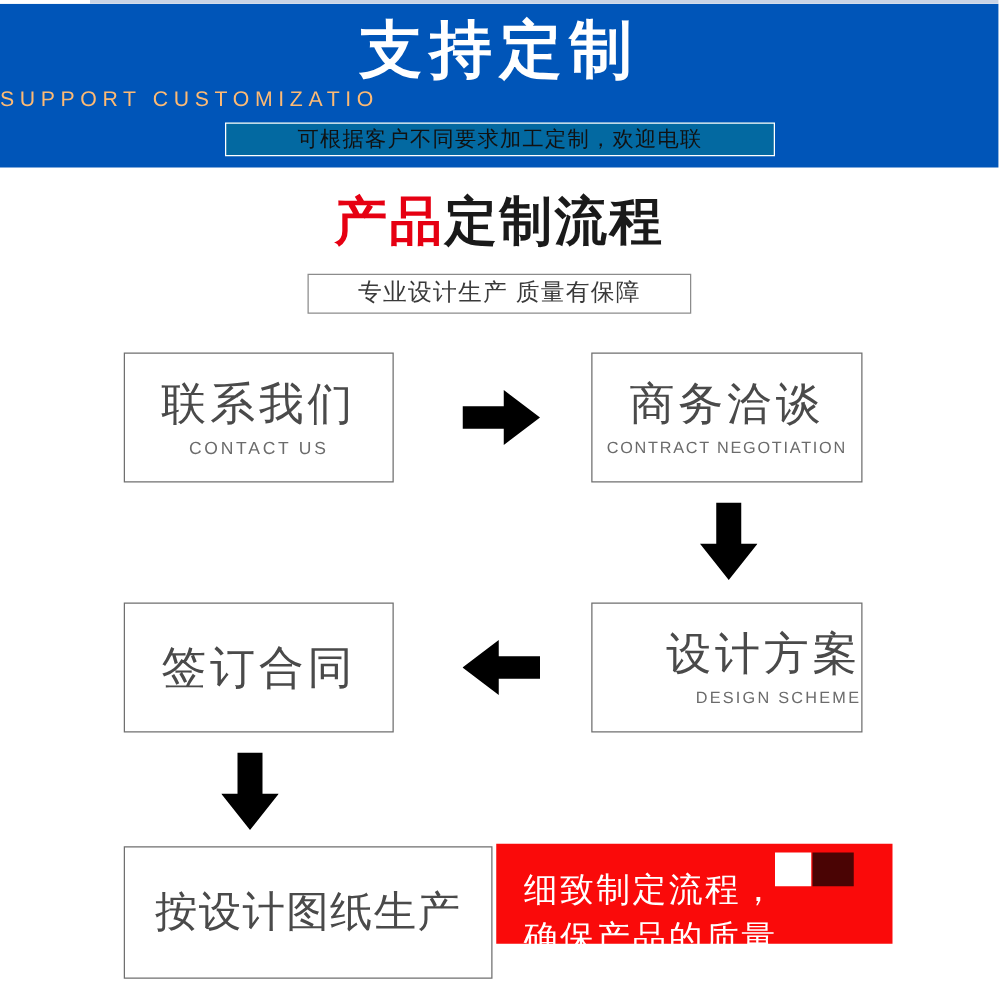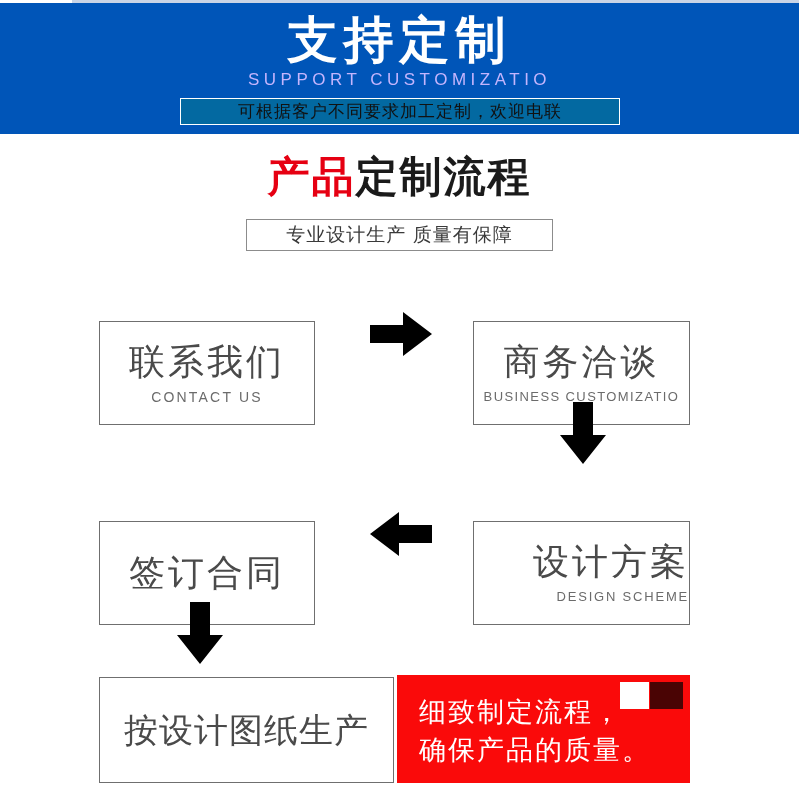--- a/index.html
+++ b/index.html
@@ -54,22 +54,21 @@
     font-weight: bold;
     letter-spacing: 6px;
     line-height: 58px;
     font-family: Liberation Sans, sans-serif;
   }
   #header-subtitle-en {
     position: absolute;
     left: 0;
     top: 66px;
     width: 799px;
-    text-align: center;
-    color: #c4b5fd;
+    color: #fdba74;
     font-size: 17px;
     font-weight: normal;
     letter-spacing: 4.5px;
     line-height: 22px;
   }
   #header-tagline-bar {
     position: absolute;
     left: 180px;
     top: 95px;
     width: 440px;
@@ -128,21 +127,20 @@
   
   .flow-box {
     position: absolute;
     border: 1px solid #6f6f6f;
     box-sizing: border-box;
     background: #ffffff;
     display: flex;
     flex-direction: column;
     align-items: center;
     justify-content: center;
-    margin-top: 39px;
   }
   .flow-box .cn {
     font-size: 36px;
     color: #4a4a4a;
     letter-spacing: 3px;
     line-height: 44px;
     white-space: nowrap;
   }
   .flow-box .en {
     font-size: 14px;
@@ -190,22 +188,23 @@
     margin-top: 4px;
     white-space: nowrap;
   }
 
   
   #promo-panel {
     position: absolute;
     left: 397px;
     top: 675px;
     width: 293px;
-    height: 108px;
+    height: 80px;
     background: #fa0a0a;
+    padding-left: 24px;
   }
   #promo-panel .promo-line {
     position: absolute;
     left: 22px;
     color: #ffffff;
     font-size: 27px;
     letter-spacing: 2px;
     line-height: 34px;
     white-space: nowrap;
   }
@@ -260,21 +259,21 @@
     <span class="hl">产品</span><span>定制流程</span>
   </div>
 
   <div class="flow-box" id="box-contact">
     <span class="cn">联系我们</span>
     <span class="en">CONTACT US</span>
   </div>
 
   <div class="flow-box" id="box-business">
     <span class="cn">商务洽谈</span>
-    <span class="en">BUSINESS  CUSTOMIZATIO</span>
+    <span class="en">CONTRACT  NEGOTIATION</span>
   </div>
 
   <div class="flow-box" id="box-design">
     <span class="cn">设计方案</span>
     <span class="en">DESIGN  SCHEME</span>
   </div>
 
   <div class="flow-box" id="box-contract">
     <span class="cn">签订合同</span>
   </div>

